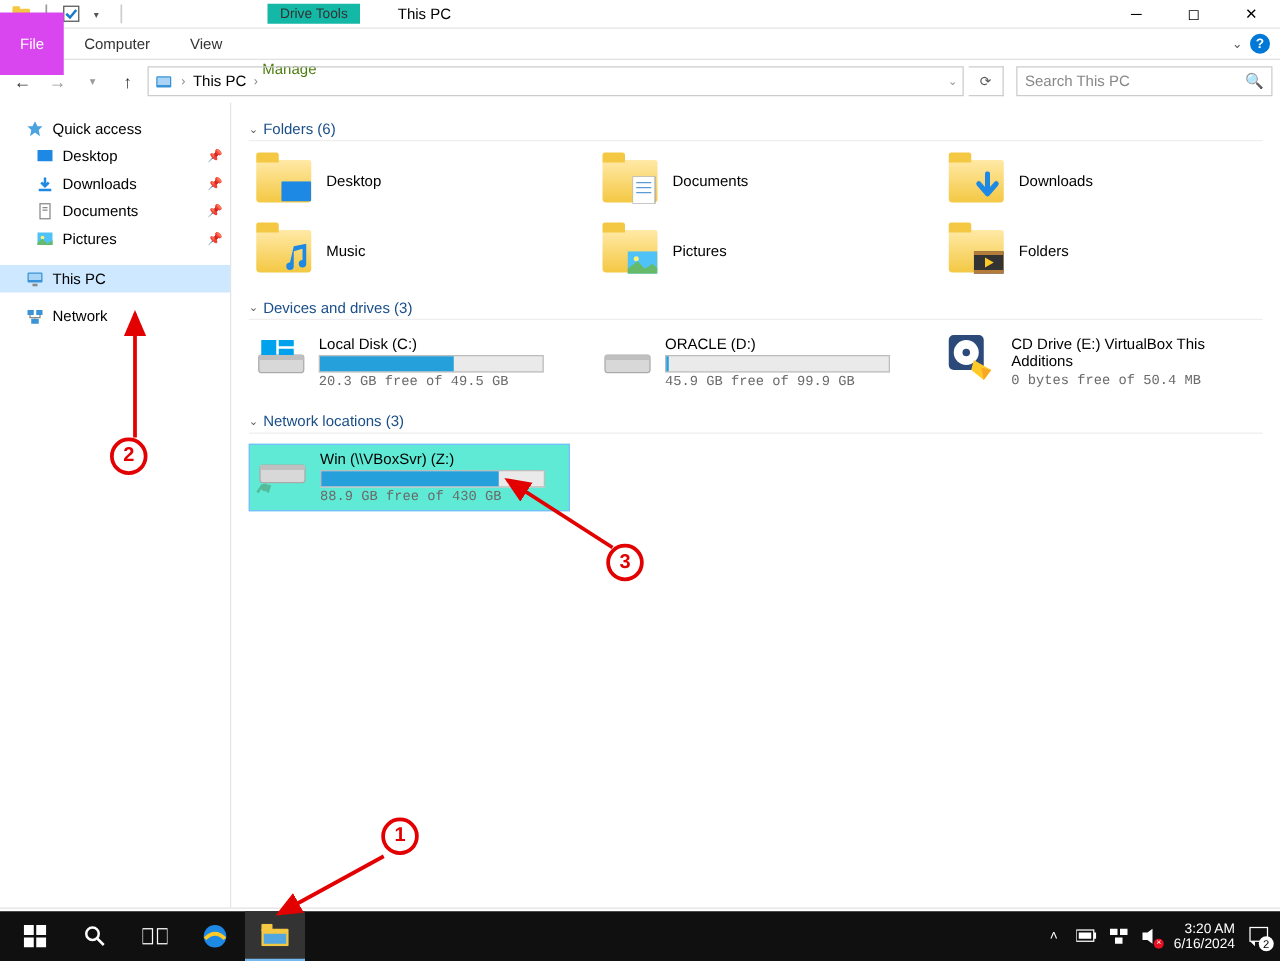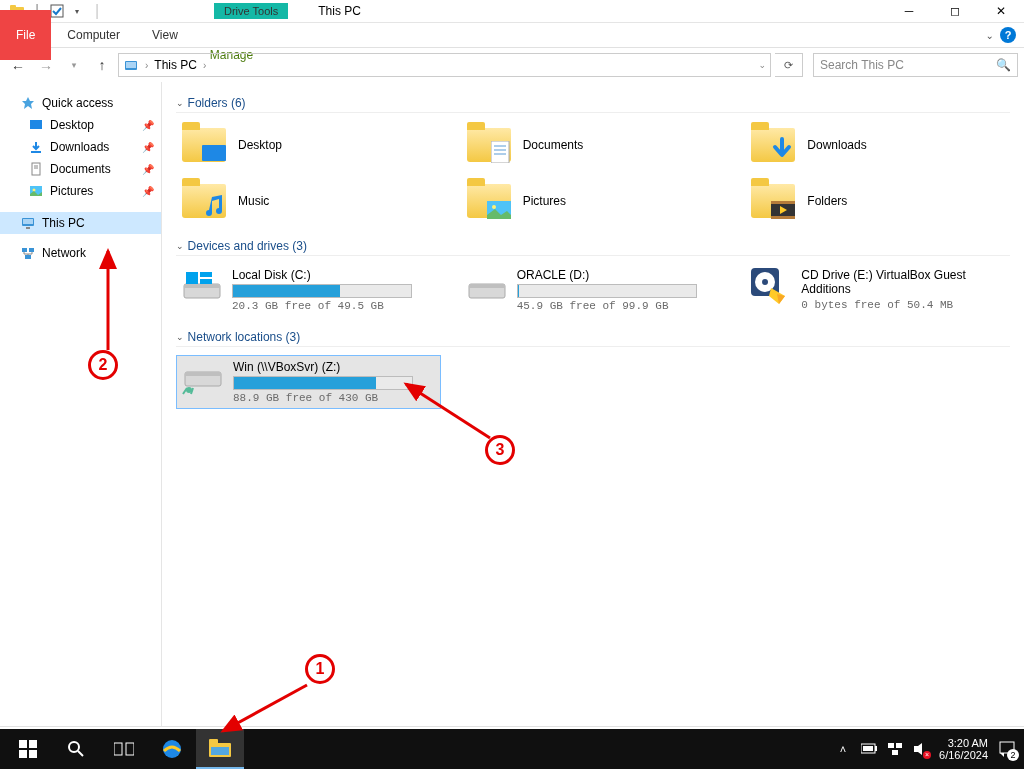--- a/index.html
+++ b/index.html
@@ -9,21 +9,21 @@
   .titlebar { height: 23px; display: flex; align-items: center; background: #fff; border-bottom: 1px solid #e5e5e5; }
   .titlebar-left { display: flex; align-items: center; gap: 2px; padding-left: 8px; }
   .qat-icon { width: 18px; height: 18px; display: flex; align-items: center; justify-content: center; }
   .drive-tools { background: #14b8a6; color: #333; padding: 2px 10px; font-size: 11px; margin-left: 108px; }
   .title-text { font-size: 12px; margin-left: 30px; color: #000; }
   .win-controls { margin-left: auto; display: flex; }
   .win-btn { width: 46px; height: 23px; display: flex; align-items: center; justify-content: center; font-size: 12px; }
 
   
   .ribbon { height: 25px; display: flex; align-items: center; border-bottom: 1px solid #e1e1e1; }
-  .tab-file { background: #ef4444; color: #fff; padding: 18px 16px; font-size: 12px; }
+  .tab-file { background: #d946ef; color: #fff; padding: 18px 16px; font-size: 12px; }
   .tab { padding: 4px 16px; font-size: 12px; color: #333; }
   .tab.green { color: #4d7c0f; margin-top: 40px; }
   .ribbon-right { margin-left: auto; display: flex; align-items: center; gap: 6px; padding-right: 8px; }
   .chev { color: #555; font-size: 10px; }
   .help-icon { width: 16px; height: 16px; border-radius: 50%; background: #0078d7; color: #fff; display: flex; align-items: center; justify-content: center; font-size: 11px; font-weight: bold; }
 
   
   .navbar { height: 34px; display: flex; align-items: center; padding: 4px 6px; gap: 4px; }
   .nav-btn { width: 24px; height: 24px; display: flex; align-items: center; justify-content: center; color: #999; font-size: 14px; }
   .nav-btn.active { color: #333; }
@@ -32,42 +32,42 @@
   .refresh { width: 28px; height: 24px; border: 1px solid #ccc; border-left: none; display: flex; align-items: center; justify-content: center; font-size: 11px; color: #555; }
   .search { width: 205px; border: 1px solid #ccc; height: 20px; margin-left: 6px; display: flex; align-items: center; padding: 11px 6px; font-size: 12px; color: #777; }
   .search input { border: none; outline: none; flex: 1; font-size: 12px; color: #333; }
   .search input::placeholder { color: #888; }
   .search-icon { font-size: 12px; color: #555; }
 
   
   .main { display: flex; height: 644px; }
 
   
-  .sidebar { width: 162px; border-right: 1px solid #e5e5e5; padding-top: 10px; font-size: 12px; }
+  .sidebar { width: 185px; border-right: 1px solid #e5e5e5; padding-top: 10px; font-size: 12px; }
   .sb-item { display: flex; align-items: center; padding: 3px 6px 3px 20px; gap: 6px; cursor: default; }
   .sb-item.l2 { padding-left: 28px; }
   .sb-item.sel { background: #cde8ff; }
   .sb-ico { width: 16px; height: 16px; display: flex; align-items: center; justify-content: center; }
   .pin { margin-left: auto; color: #888; font-size: 10px; }
 
   
   .content { flex: 1; padding: 8px 14px; overflow-y: auto; font-size: 12px; }
   .section-hdr { color: #1a4e8a; font-size: 12px; margin: 6px 0 8px 0; display: flex; align-items: center; gap: 4px; border-bottom: 1px solid #eee; padding-bottom: 2px; }
   .section-hdr .chev2 { font-size: 9px; color: #555; }
 
   .folders-grid { display: grid; grid-template-columns: repeat(3, 1fr); gap: 8px 20px; margin-bottom: 14px; }
   .folder-item { display: flex; align-items: center; gap: 10px; padding: 4px; }
   .folder-ico { width: 48px; height: 40px; position: relative; display: flex; align-items: center; justify-content: center; }
   .fbase { width: 44px; height: 34px; background: linear-gradient(#ffe9a6, #f4c843); border-radius: 2px 2px 3px 3px; position: relative; }
   .fbase::before { content:""; position:absolute; top:-6px; left:0; width:18px; height:8px; background:#f4c843; border-radius:2px 2px 0 0; }
   .overlay { position: absolute; bottom: 2px; right: 2px; }
 
   .drives-row { display: grid; grid-template-columns: repeat(3, 1fr); gap: 8px 20px; margin-bottom: 14px; }
   .drive { display: flex; gap: 8px; padding: 4px; }
-  .drive.sel { background: #e5e5e5; border: 1px solid #7abdff; }
+  .drive.sel { background: #5eead4; border: 1px solid #7abdff; }
   .drive-ico { width: 44px; height: 36px; display: flex; align-items: center; justify-content: center; }
   .drive-info { flex: 1; }
   .drive-name { color: #000; margin-bottom: 2px; }
   .drive-bar { width: 180px; height: 14px; border: 1px solid #bcbcbc; background: #eaeaea; margin-bottom: 2px; position: relative; }
   .drive-bar-fill { height: 100%; background: #26a0da; }
   .drive-sub { color: #6a6a6a; font-size: 11px; font-family: Liberation Mono, monospace; }
 
   
   .statusbar { height: 24px; border-top: 1px solid #e1e1e1; display: flex; align-items: center; padding: 0 10px; font-size: 12px; color: #333; gap: 16px; }
   .statusbar .right { margin-left: auto; display: flex; gap: 4px; }
@@ -342,21 +342,21 @@
         <div class="drive-ico">
             <svg width="44" height="40">
               <rect x="2" y="2" width="28" height="28" rx="4" fill="#2b4a7a"></rect>
               <circle cx="16" cy="16" r="10" fill="#fff"></circle>
               <circle cx="16" cy="16" r="3" fill="#2b4a7a"></circle>
               <polygon points="22,22 36,30 30,38 20,30" fill="#ffca28"></polygon>
               <polygon points="28,28 36,30 30,38" fill="#f9a825"></polygon>
             </svg>
           </div>
         <div class="drive-info">
-          <div class="drive-name" style="line-height:1.2">CD Drive (E:) VirtualBox Guest Additions</div>
+          <div class="drive-name" style="line-height:1.2">CD Drive (E:) VirtualBox This Additions</div>
           <div class="drive-sub">0 bytes free of 50.4 MB</div>
         </div>
       </div>
     </div>
 
     <div class="section-hdr">
       <span class="chev2">⌄</span>
       <span>Network locations (3)</span>
     </div>
     <div class="drives-row">

